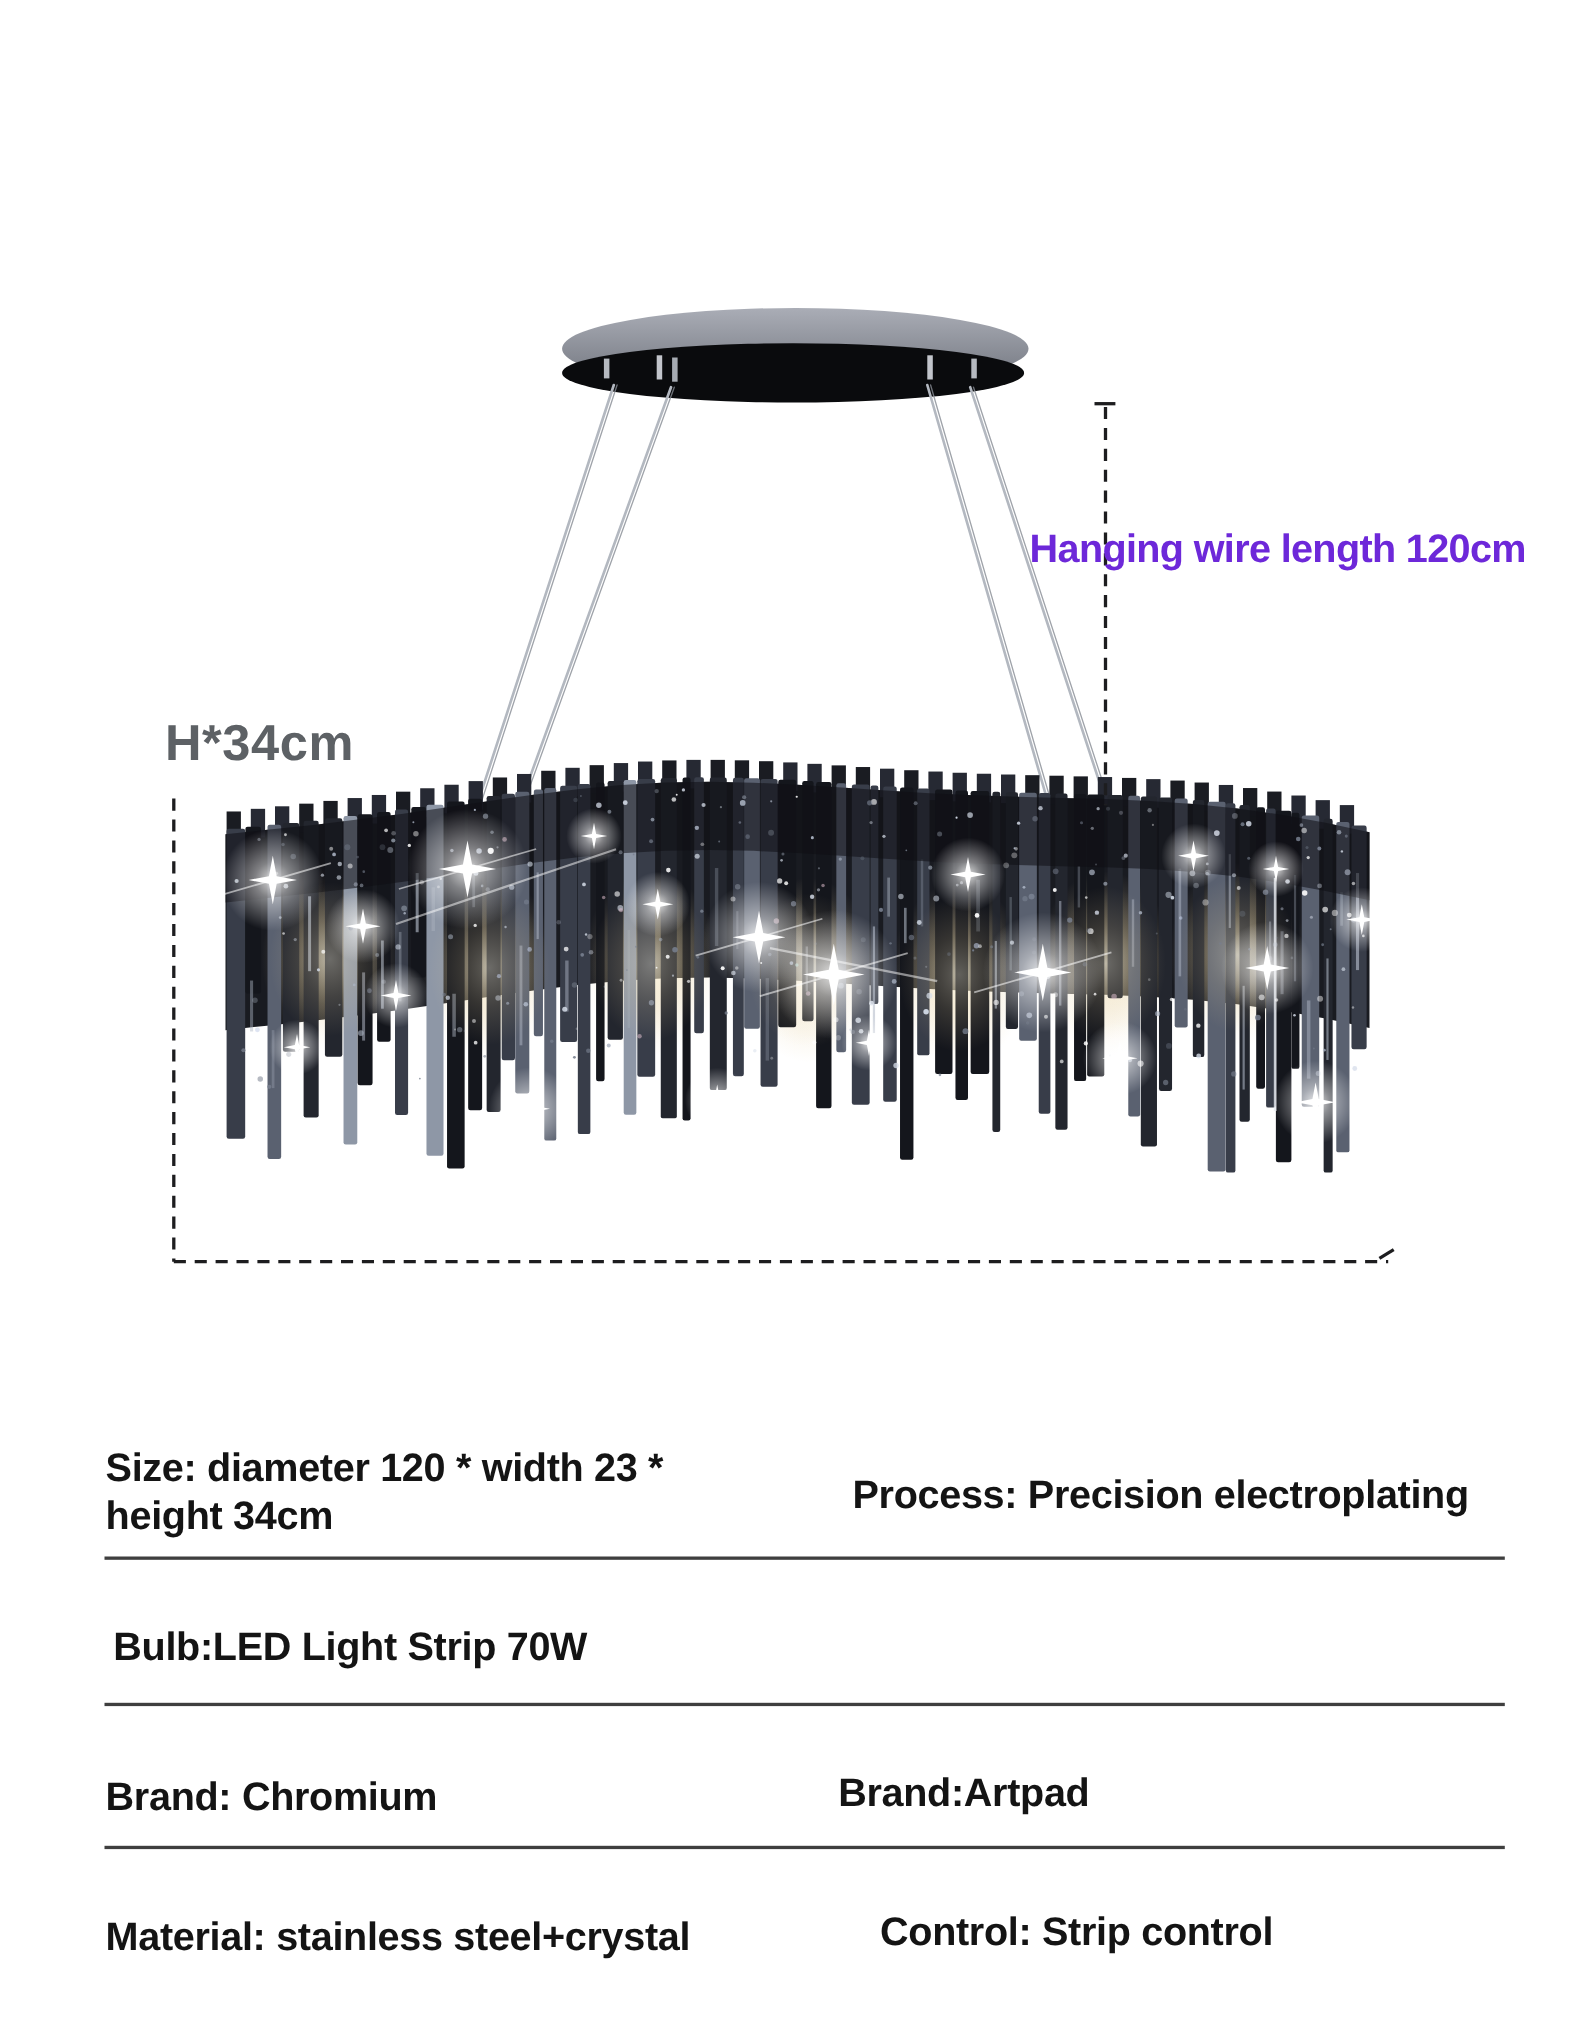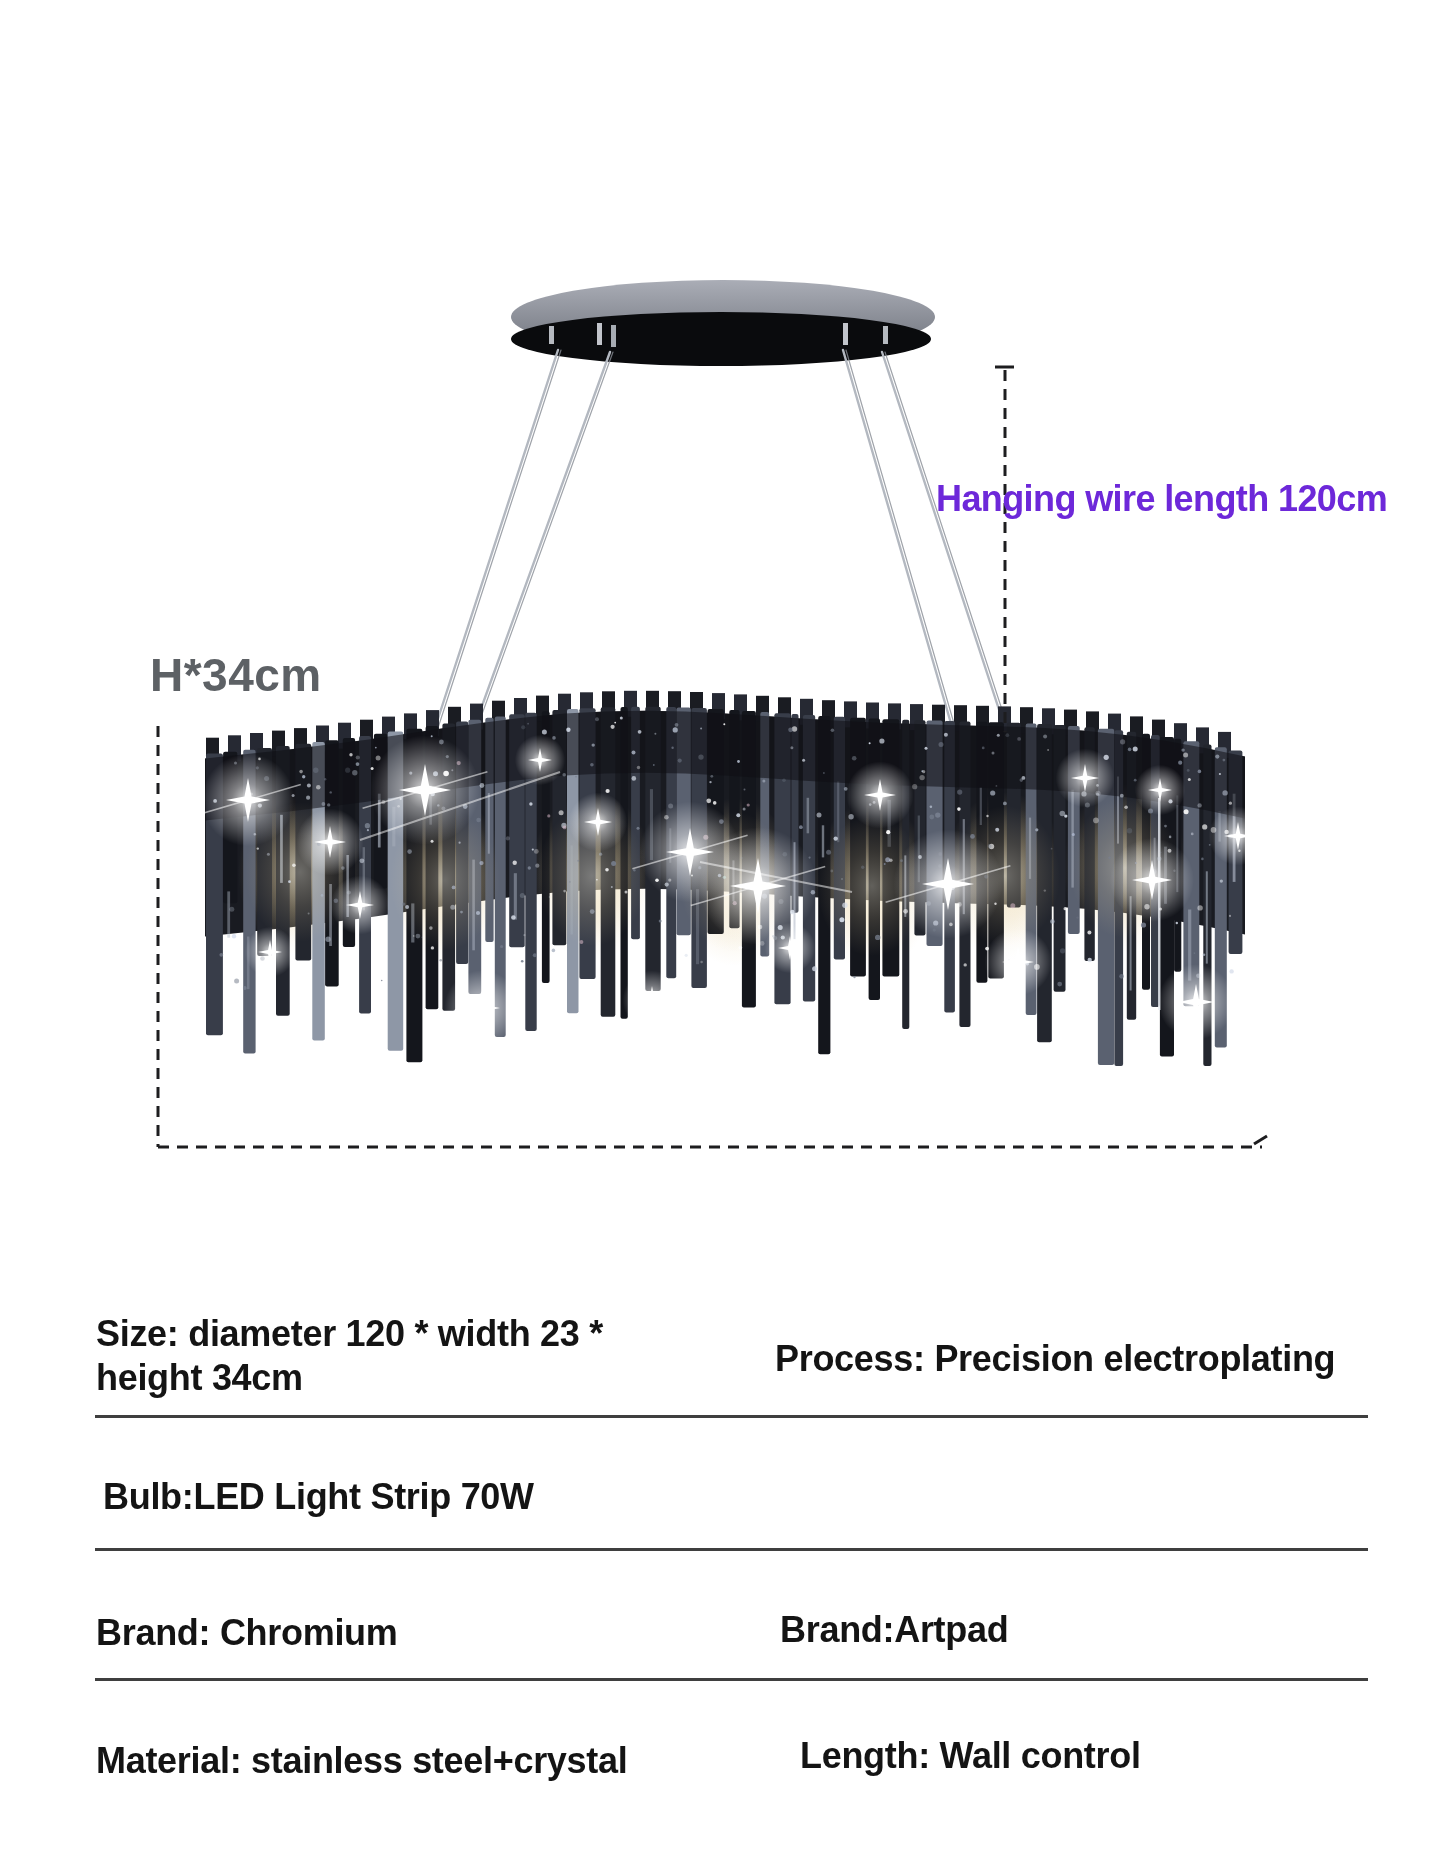--- a/index.html
+++ b/index.html
@@ -11,21 +11,21 @@
   #chandelier-svg{left:0;top:0}
   .lbl{position:absolute;color:#6d28d9;font-weight:bold;white-space:nowrap}
   #lbl-hanging{left:936px;top:478px;font-size:36px;letter-spacing:-0.6px}
   #lbl-height{left:150px;top:648px;font-size:46px;font-weight:700;color:#5d6165;letter-spacing:0.5px}
   #lbl-length{left:592px;top:1094px;font-size:41px;letter-spacing:-0.5px}
   .spec{position:absolute;font-weight:bold;font-size:36px;color:#141414;white-space:nowrap;letter-spacing:-0.3px}
   #spec-size{white-space:normal;width:512px;line-height:1.22;left:96px;top:1312px}
   #spec-process{left:775px;top:1338px}
   #spec-bulb{left:103px;top:1476px}
   #spec-color{left:96px;top:1612px}
-  #spec-brand{left:780px;top:1609px}
+  #spec-brand{left:762px;top:1609px}
   #spec-material{left:96px;top:1740px}
   #spec-control{left:800px;top:1735px}
   .rule{position:absolute;left:95px;width:1273px;height:3px;background:#3f3f3f}
   #rule-1{top:1415px}
   #rule-2{top:1548px}
   #rule-3{top:1678px}
 </style>
 </head>
 <body>
 
@@ -645,16 +645,16 @@
   <div>
     <div class="spec" id="spec-size">Size: diameter 120 * width 23 * height 34cm</div>
     <div class="spec" id="spec-process">Process: Precision electroplating</div>
     <div class="rule" id="rule-1"></div>
     <div class="spec" id="spec-bulb">Bulb:LED Light Strip 70W</div>
     <div class="rule" id="rule-2"></div>
     <div class="spec" id="spec-color">Brand: Chromium</div>
     <div class="spec" id="spec-brand">Brand:Artpad</div>
     <div class="rule" id="rule-3"></div>
     <div class="spec" id="spec-material">Material: stainless steel+crystal</div>
-    <div class="spec" id="spec-control">Length: Wall control</div>
+    <div class="spec" id="spec-control">Control: Strip control</div>
   </div>
 
 </div>
 
 </body></html>

